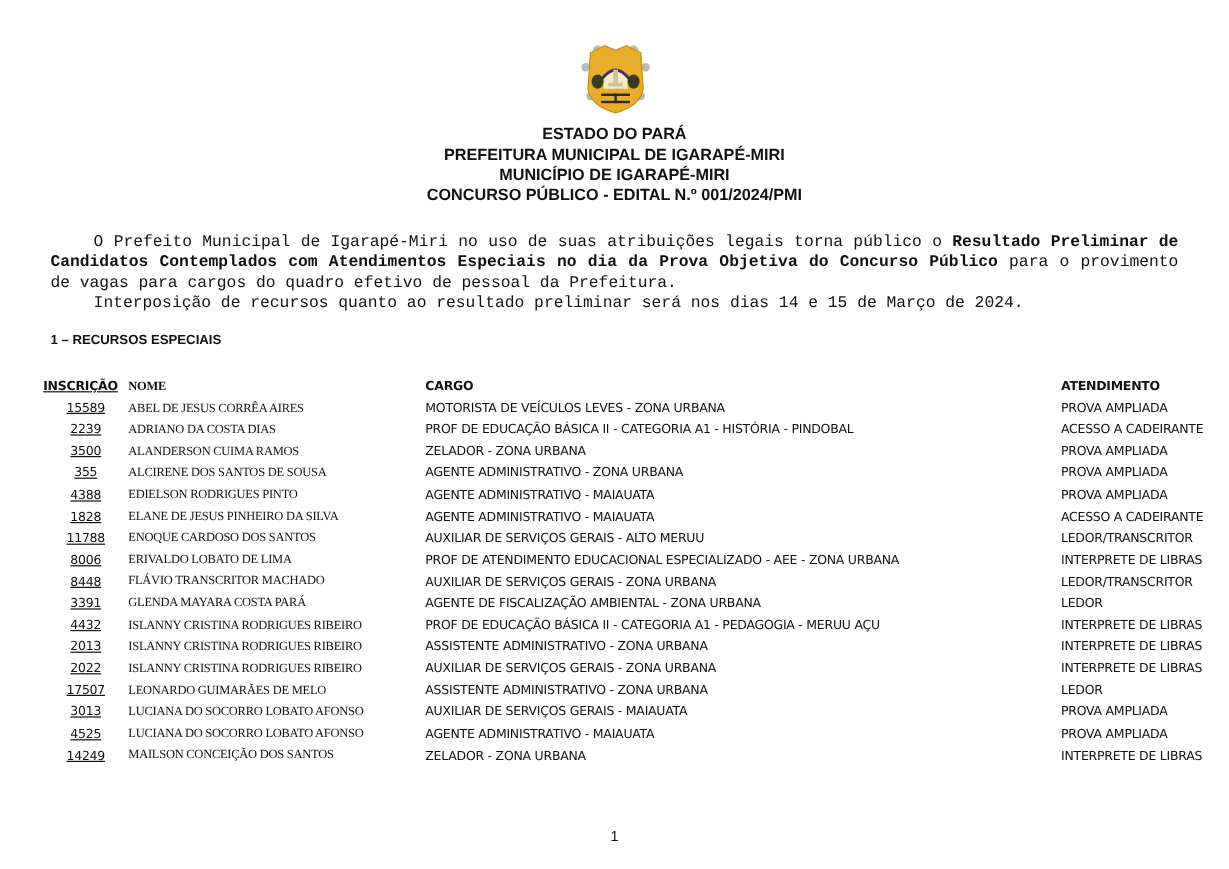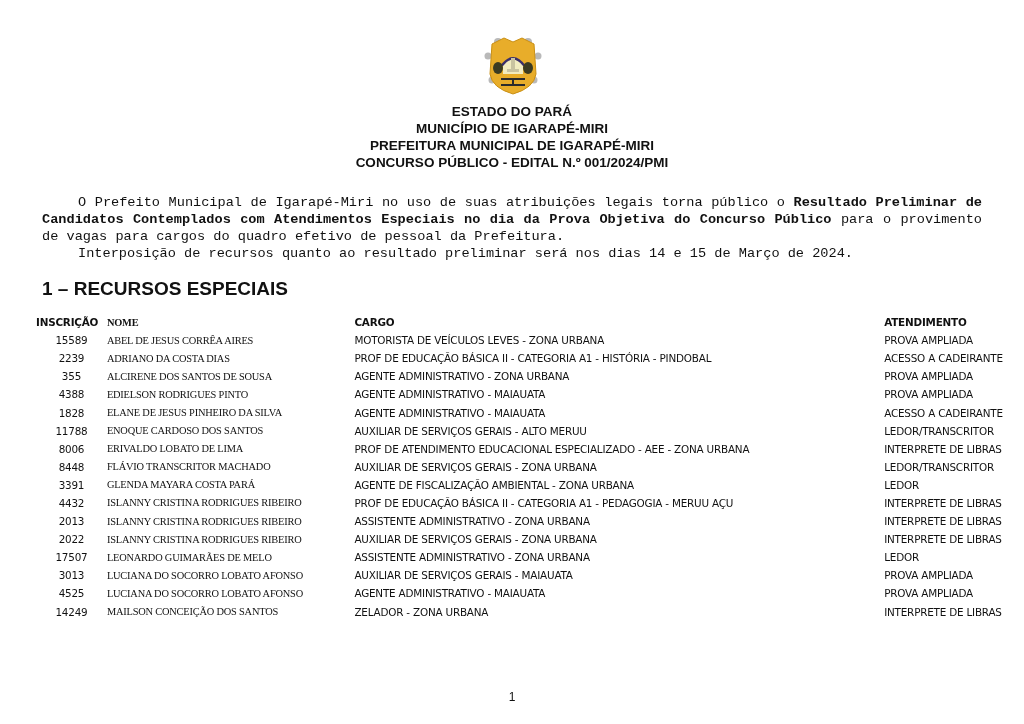--- a/index.html
+++ b/index.html
@@ -8,26 +8,26 @@
     .crest { position: absolute; left: 484px; top: 36px; width: 58px; height: 60px; }
     .header { position: absolute; left: 0; top: 103px; width: 1024px; text-align: center;
       font-family: "Liberation Sans", sans-serif; font-weight: bold; font-size: 13.5px; line-height: 17px; }
     .header div { white-space: nowrap; }
     .intro { position: absolute; left: 42px; top: 194px; width: 940px;
       font-family: Liberation Mono, monospace; font-size: 13.6px; line-height: 17px; text-align: justify; }
     .intro p { margin: 0; }
     .intro .indent { text-indent: 36px; }
     .intro b { font-weight: bold; }
     .section-title { position: absolute; left: 42px; top: 278px;
-      font-family: "Liberation Sans", sans-serif; font-weight: bold; font-size: 19px; }
+      font-family: "Liberation Sans", sans-serif; font-weight: bold; font-size: 11px; }
     table.results { position: absolute; left: 36px; top: 313px; border-collapse: collapse;
       font-family: "DejaVu Sans", sans-serif; font-size: 10.4px; letter-spacing: -0.2px; }
     table.results th, table.results td { padding: 0; height: 18.1px; white-space: nowrap; text-align: left; vertical-align: middle; }
     table.results th { font-weight: bold; }
-    .c-insc { width: 71px; }
+    .c-insc { width: 71px; text-decoration: underline; }
     td.c-insc { text-align: center !important; }
     .c-nome { width: 248px; font-family: Liberation Serif, serif; }
     .c-cargo { width: 531px; }
     .c-atend { width: 140px; }
     .page-number { position: absolute; left: 0; width: 1024px; top: 690px; text-align: center;
       font-family: "Liberation Sans", sans-serif; font-size: 12px; }
   </style>
 </head>
 <body>
 
@@ -49,22 +49,22 @@
       <ellipse cx="14" cy="32" rx="5" ry="6" fill="#3b3b22"></ellipse>
       <ellipse cx="44" cy="32" rx="5" ry="6" fill="#3b3b22"></ellipse>
       <rect x="17" y="42" width="24" height="2" fill="#2b2b2b"></rect>
       <rect x="28" y="42" width="2" height="8" fill="#2b2b2b"></rect>
       <rect x="17" y="48" width="24" height="2" fill="#2b2b2b"></rect>
     </svg>
   </div>
 
   <div class="header">
     <div>ESTADO DO PARÁ</div>
+    <div>PREFEITURA MUNICIPAL DE IGARAPÉ-MIRI</div>
     <div>MUNICÍPIO DE IGARAPÉ-MIRI</div>
-    <div>PREFEITURA MUNICIPAL DE IGARAPÉ-MIRI</div>
     <div>CONCURSO PÚBLICO - EDITAL N.º 001/2024/PMI</div>
   </div>
 
   <div class="intro">
     <p class="indent"><span>O Prefeito Municipal de Igarapé-Miri no uso de suas atribuições legais torna público o </span><b>Resultado Preliminar de Candidatos Contemplados com Atendimentos Especiais no dia da Prova Objetiva do Concurso Público</b><span> para o provimento de vagas para cargos do quadro efetivo de pessoal da Prefeitura.</span></p>
     <p class="indent">Interposição de recursos quanto ao resultado preliminar será nos dias 14 e 15 de Março de 2024.</p>
   </div>
 
   <div class="section-title">1 – RECURSOS ESPECIAIS</div>
 
@@ -82,20 +82,26 @@
           <td class="c-insc">15589</td>
           <td class="c-nome">ABEL DE JESUS CORRÊA AIRES</td>
           <td class="c-cargo">MOTORISTA DE VEÍCULOS LEVES - ZONA URBANA</td>
           <td class="c-atend">PROVA AMPLIADA</td>
         </tr>
         <tr>
           <td class="c-insc">2239</td>
           <td class="c-nome">ADRIANO DA COSTA DIAS</td>
           <td class="c-cargo">PROF DE EDUCAÇÃO BÁSICA II - CATEGORIA A1 - HISTÓRIA - PINDOBAL</td>
           <td class="c-atend">ACESSO A CADEIRANTE</td>
+        </tr>
+        <tr>
+          <td class="c-insc">3500</td>
+          <td class="c-nome">ALANDERSON CUIMA RAMOS</td>
+          <td class="c-cargo">ZELADOR  - ZONA URBANA</td>
+          <td class="c-atend">PROVA AMPLIADA</td>
         </tr>
         <tr>
           <td class="c-insc">355</td>
           <td class="c-nome">ALCIRENE DOS SANTOS DE SOUSA</td>
           <td class="c-cargo">AGENTE ADMINISTRATIVO - ZONA URBANA</td>
           <td class="c-atend">PROVA AMPLIADA</td>
         </tr>
         <tr>
           <td class="c-insc">4388</td>
           <td class="c-nome">EDIELSON RODRIGUES PINTO</td>

